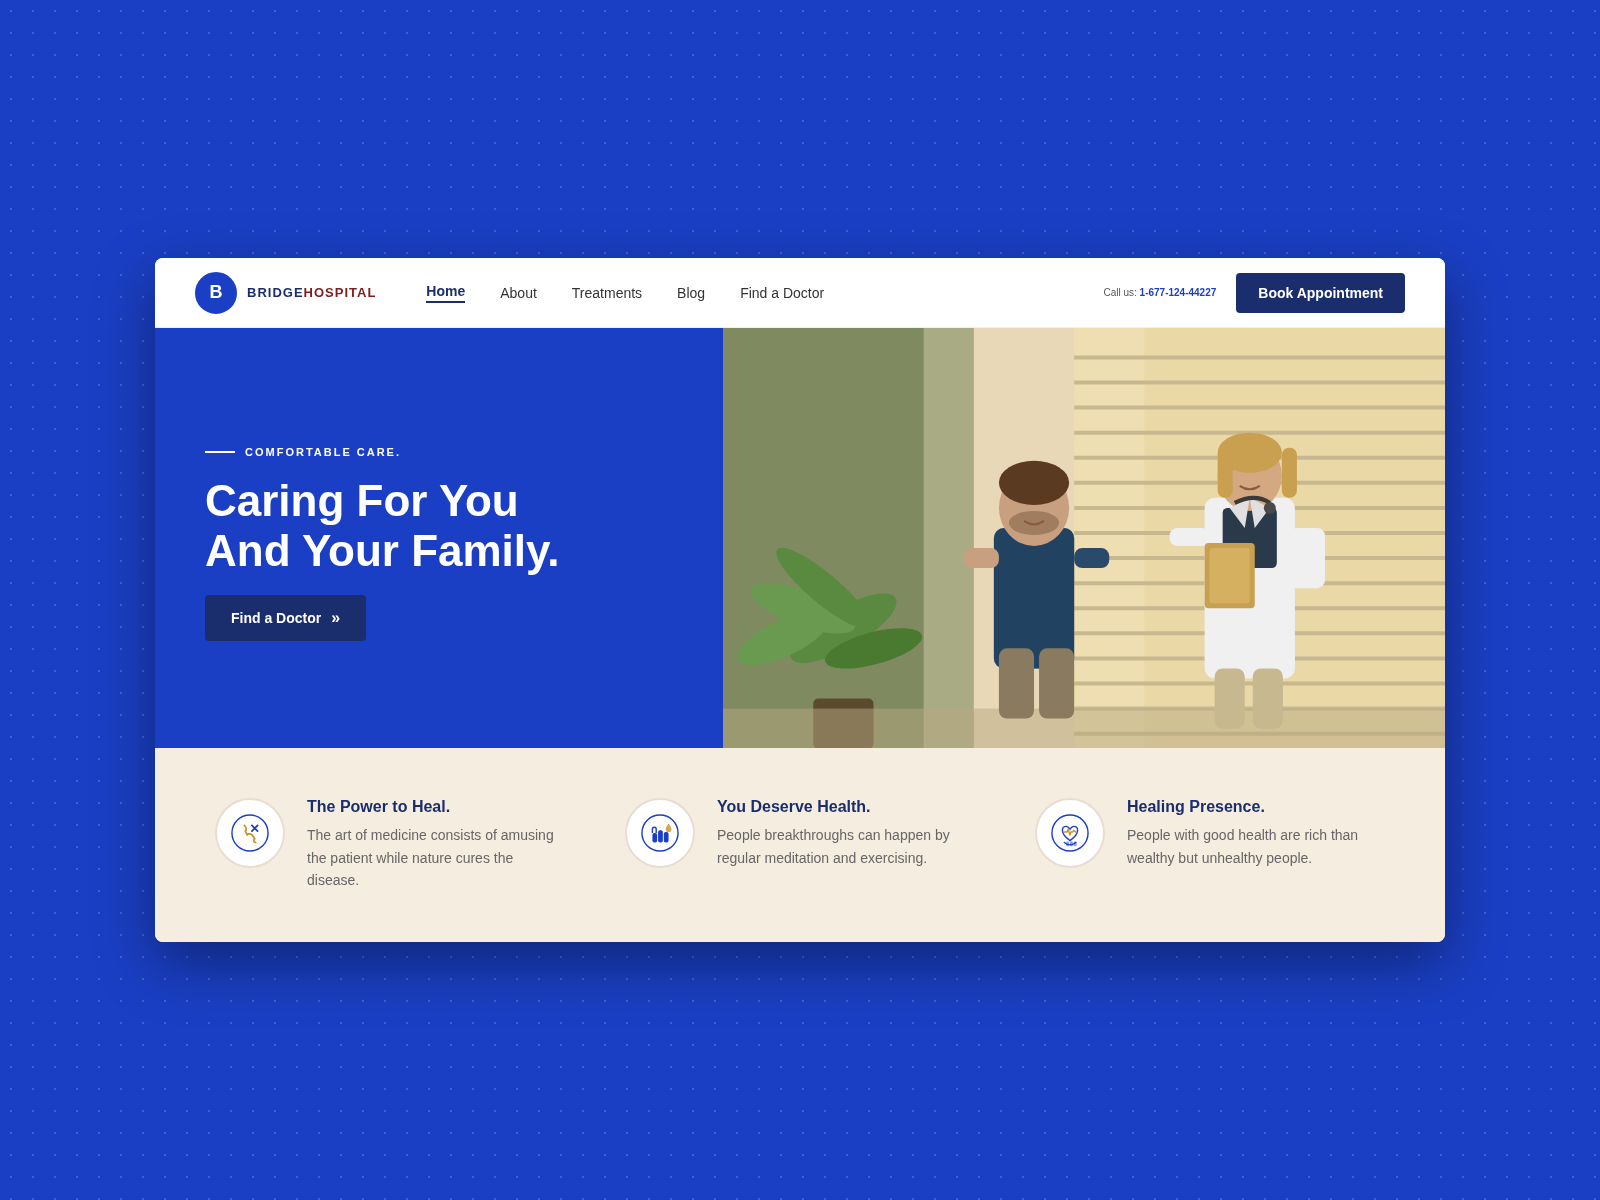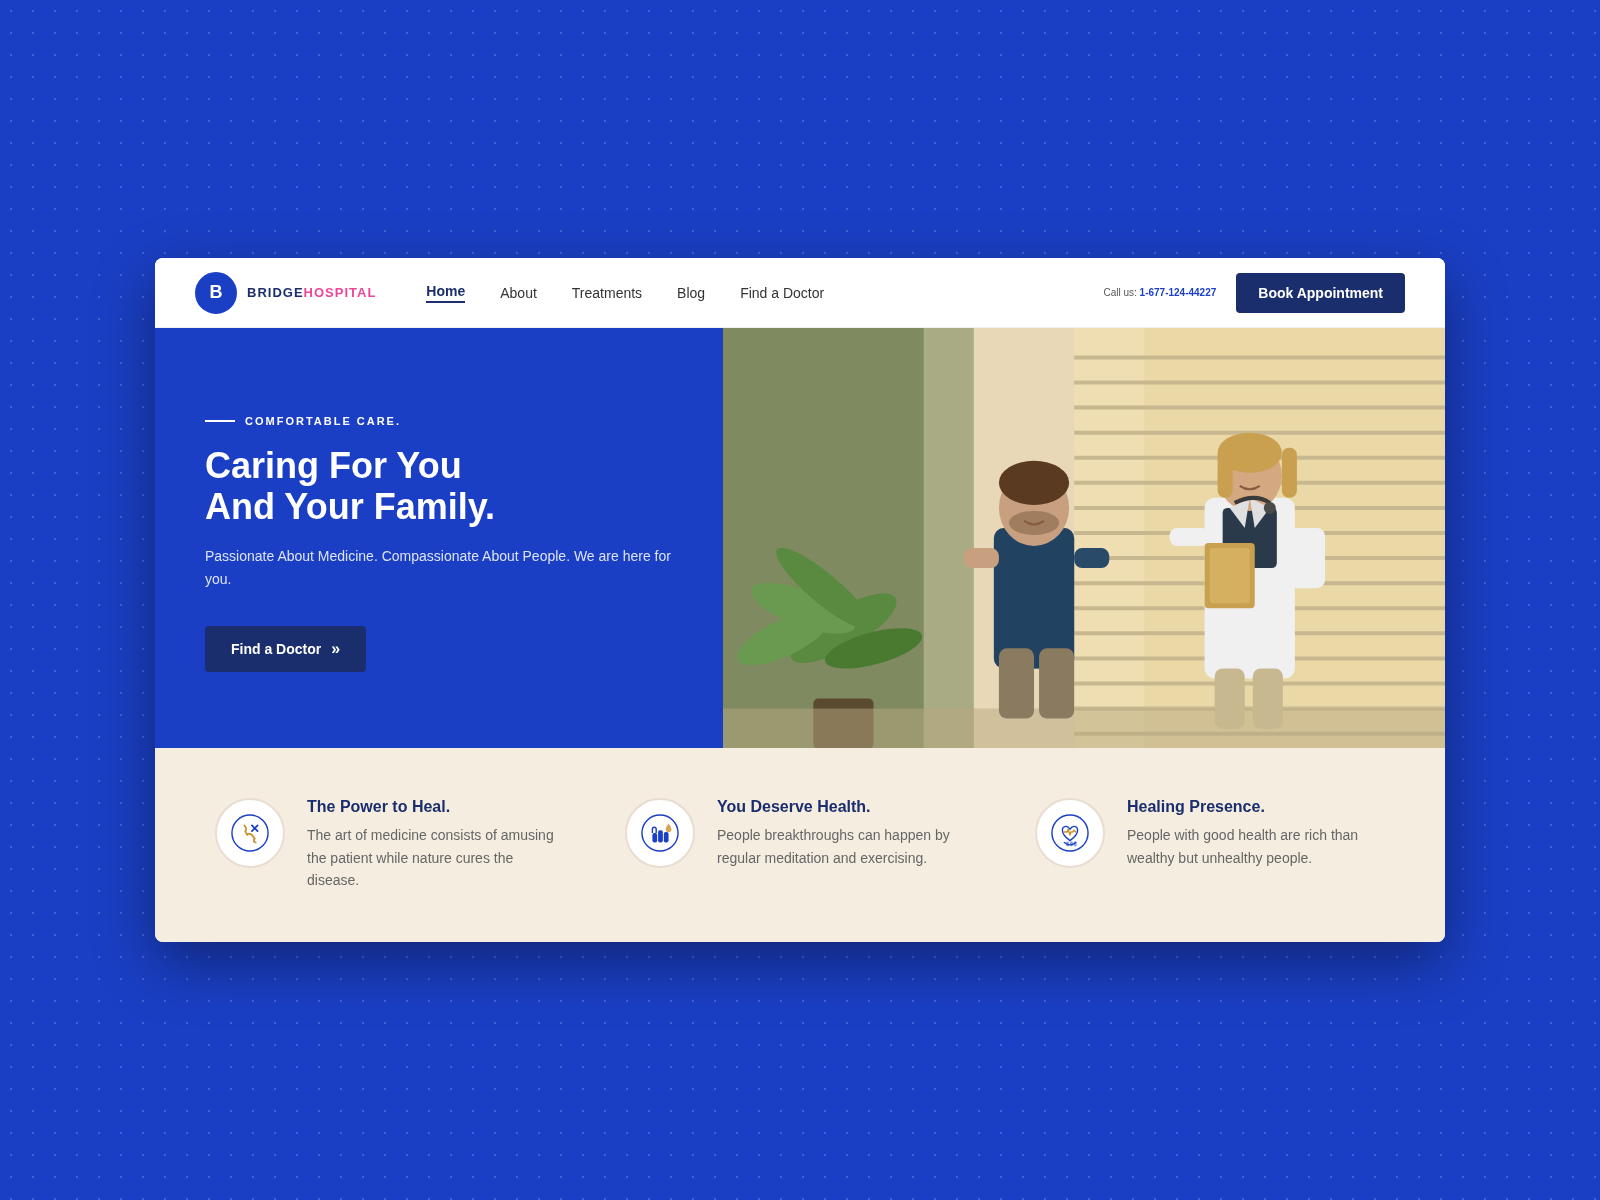--- a/index.html
+++ b/index.html
@@ -76,21 +76,21 @@
     .logo-text .bridge {
       font-size: 13px;
       font-weight: 700;
       color: #1a2d6d;
       letter-spacing: 1px;
     }
 
     .logo-text .hospital {
       font-size: 13px;
       font-weight: 600;
-      color: #ec4899;
+      color: #7f1d1d;
       letter-spacing: 1px;
     }
 
     .nav-links {
       display: flex;
       align-items: center;
       gap: 35px;
       flex: 1;
     }
 
@@ -167,21 +167,21 @@
 
     .cc-text {
       font-size: 11px;
       font-weight: 600;
       letter-spacing: 2px;
       color: #fff;
       text-transform: uppercase;
     }
 
     .hero-title {
-      font-size: 36px;
+      font-size: 44px;
       font-weight: 800;
       line-height: 1.15;
       color: #fff;
       margin-bottom: 18px;
     }
 
     .hero-subtitle {
       font-size: 14px;
       color: rgba(255,255,255,0.85);
       line-height: 1.6;
@@ -302,21 +302,20 @@
   <section class="hero">
     <div class="hero-left">
       <div class="comfortable-care">
         <div class="cc-line"></div>
         <span class="cc-text">COMFORTABLE CARE.</span>
       </div>
       <h1 class="hero-title">
         <span>Caring For You</span><br>
         <span>And Your Family.</span>
       </h1>
-      <p class="hero-subtitle">Passionate About Medicine. Compassionate About People. We are here for you.</p>
       <button class="find-doctor-btn">
         <span>Find a Doctor</span>
         <span class="arrow">»</span>
       </button>
     </div>
 
     <div class="hero-image">
 
       <svg class="hero-scene-svg" viewBox="0 0 720 420" preserveAspectRatio="xMidYMid slice" xmlns="http://www.w3.org/2000/svg">
 

